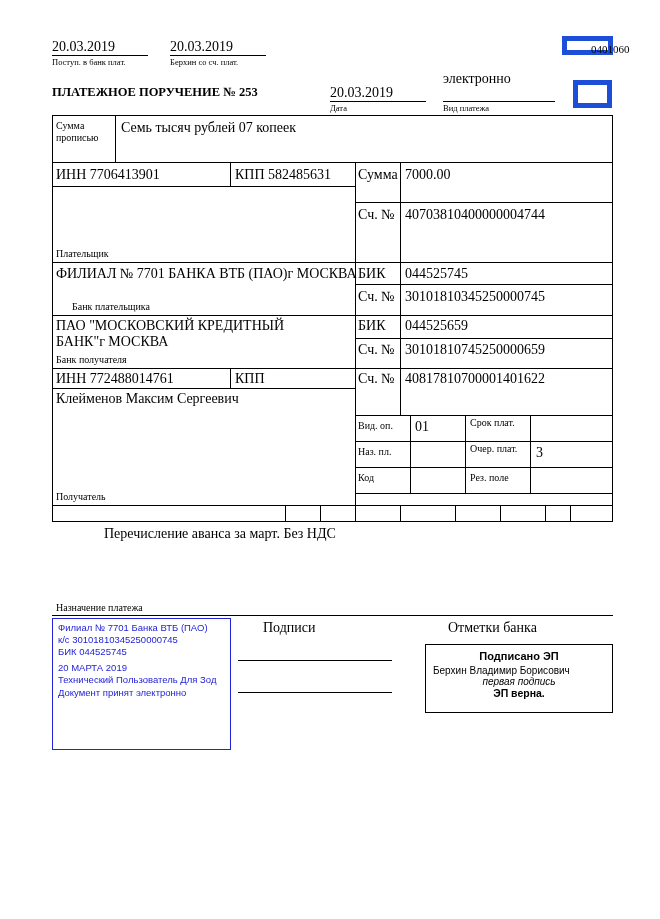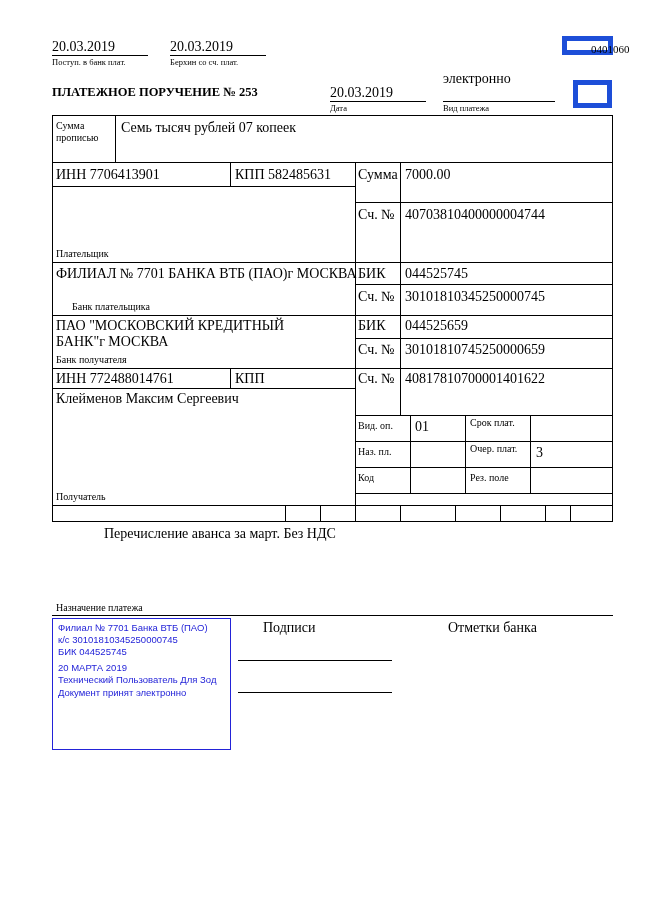--- a/index.html
+++ b/index.html
@@ -152,14 +152,20 @@
 
   <div id="bank-stamp">
     <div>Филиал № 7701 Банка ВТБ (ПАО)</div>
     <div>к/с 30101810345250000745</div>
     <div>БИК 044525745</div>
     <div class="gap1">20 МАРТА 2019</div>
     <div class="gap2">Технический Пользователь Для Зод</div>
     <div class="gap3">Документ принят электронно</div>
   </div>
 
+  <div id="ep-stamp">
+    <div class="ep-title">Подписано ЭП</div>
+    <div class="ep-signer">Берхин Владимир Борисович</div>
+    <div class="ep-role">первая подпись</div>
+    <div class="ep-verdict">ЭП верна.</div>
+  </div>
 
 </div>
 
 </body></html>

